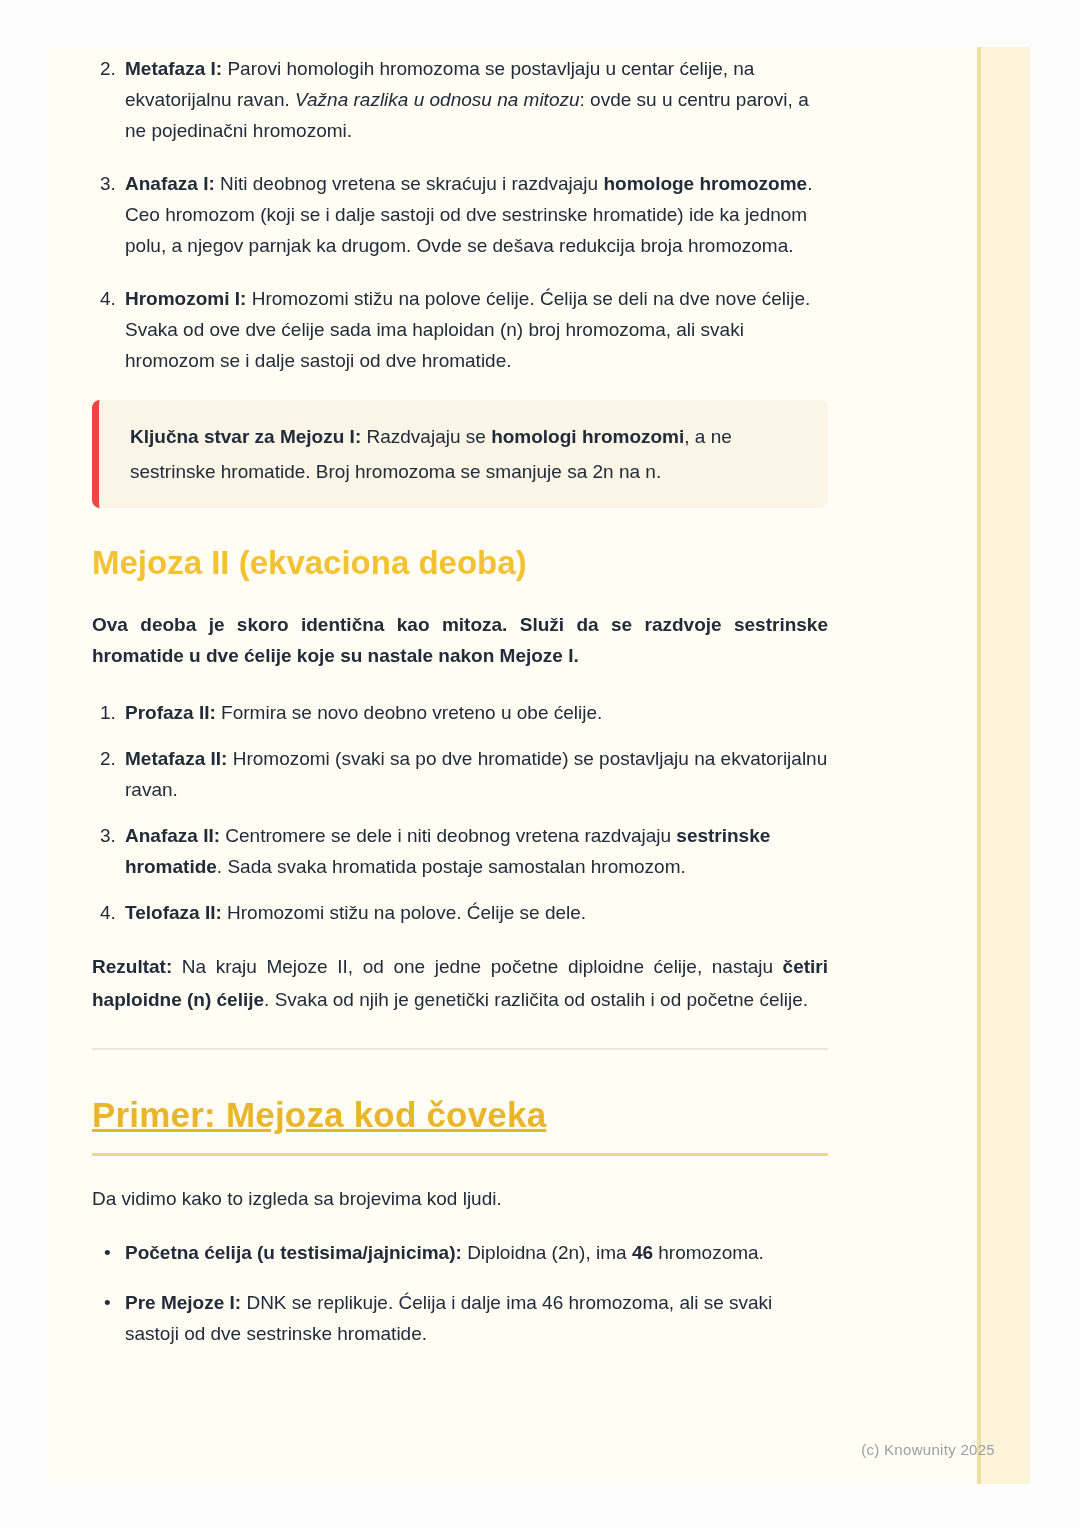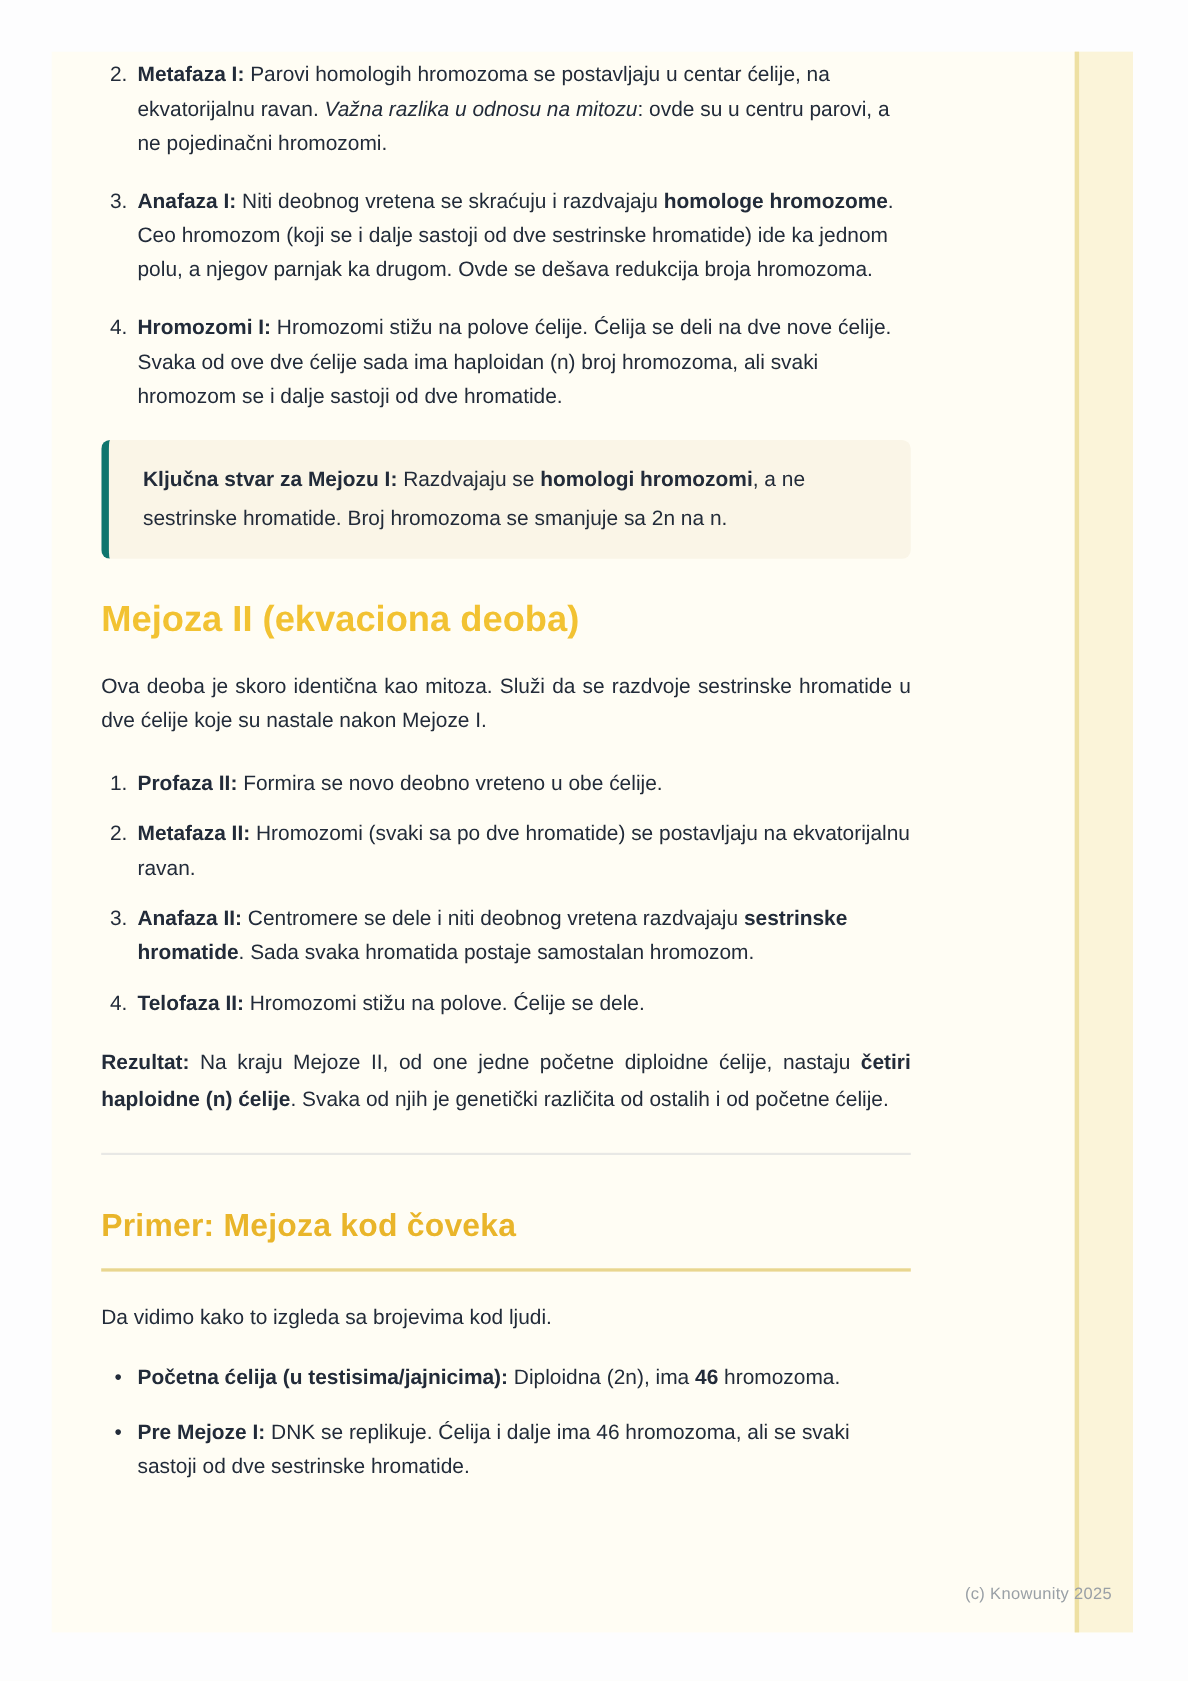--- a/index.html
+++ b/index.html
@@ -27,48 +27,48 @@
   .olist li{display:flex;}
   .list1 li + li{margin-top:22px;}
   .list2{margin-top:26px;}
   .list2 li + li{margin-top:15px;}
   .marker{flex:0 0 33px;padding-left:8px;box-sizing:border-box;}
   .li-text{flex:1;min-width:0;}
   
   .callout{
     margin-top:24px;
     background:#faf5e7;
-    border-left:7px solid #0f766e;
+    border-left:7px solid #ef4444;
     border-radius:8px;
     padding:19px 30px 19px 31px;
     line-height:35px;
   }
   
   h2.sec{
     margin:38px 0 0;font-size:33px;line-height:34px;
     color:#f2c232;font-weight:700;
   }
   h1.title{
-    margin:43px 0 0;font-size:29px;line-height:44px;
-    color:#e9b52a;font-weight:700;letter-spacing:0.2px;
+    margin:43px 0 0;font-size:35px;line-height:44px;
+    color:#e9b52a;font-weight:700;letter-spacing:0.2px;text-decoration:underline;
   }
   .title-underline{margin-top:16px;height:3px;background:#e9d68f;}
   
   p{margin:0;}
-  .p-intro{margin-top:29px;text-align:justify;}
+  .p-intro{margin-top:29px;text-align:justify;font-weight:bold;}
   .p-result{margin-top:22px;text-align:justify;line-height:33px;}
   .p-example-intro{margin-top:27px;}
   .divider{margin:32px 0 0;border:none;border-top:2px solid #e8e8e5;height:0;}
   
   .ulist{list-style:none;margin:23px 0 0;padding:0;}
   .ulist li{display:flex;}
   .ulist li + li{margin-top:19px;}
   .bullet-marker{flex:0 0 33px;padding-left:12px;box-sizing:border-box;}
   .watermark{
-    position:absolute;top:1441px;right:69px;
+    position:absolute;top:1441px;right:85px;
     font-size:15px;line-height:18px;color:#9aa0a6;letter-spacing:0.3px;
     z-index:5;
     text-align:center;
   }
 </style>
 </head>
 <body>
 
 <div class="page-card">
   <div class="side-stripe"></div>

